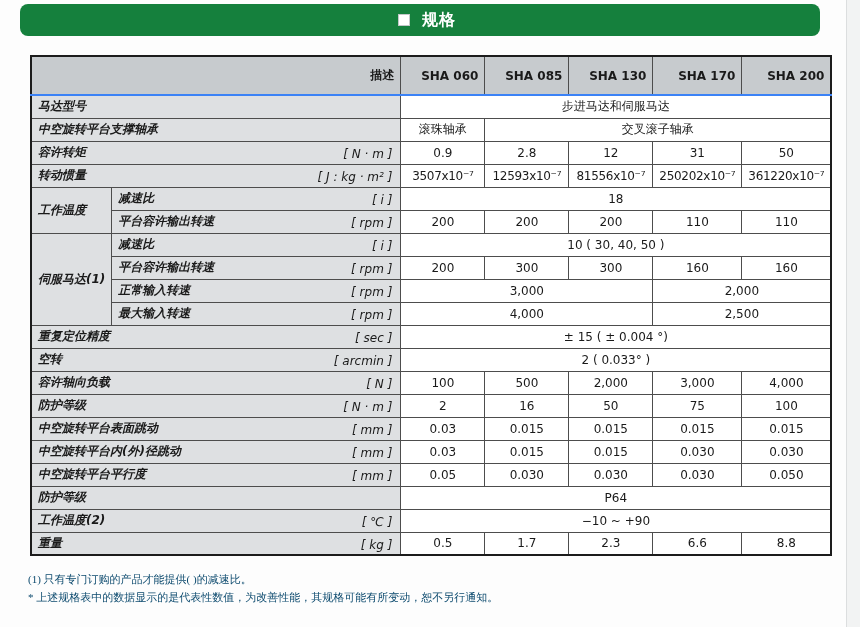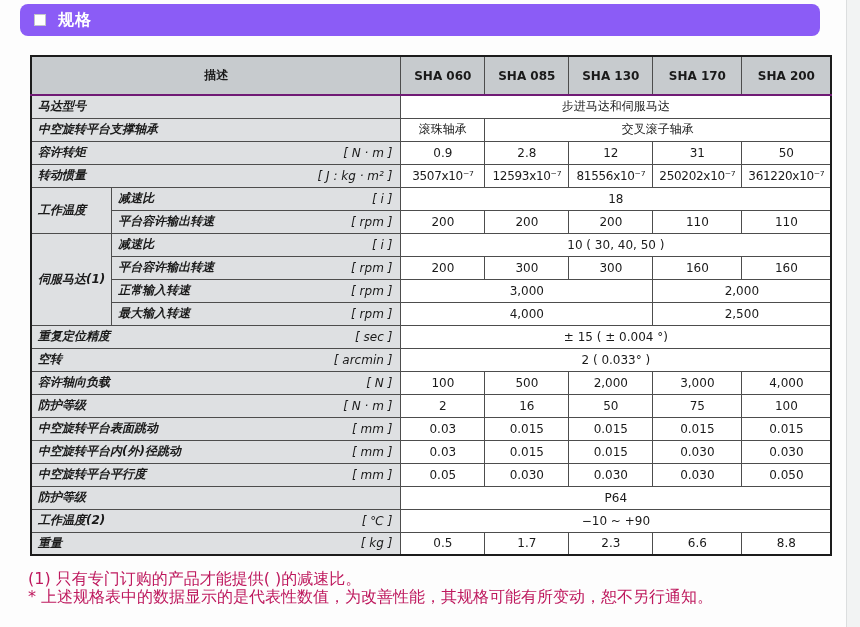--- a/index.html
+++ b/index.html
@@ -11,22 +11,22 @@
     overflow: hidden;
   }
   .page { position: relative; width: 860px; height: 627px; background: #fdfdfd; }
   .right-strip {
     position: absolute; top: 0; right: 0; width: 14px; height: 627px;
     background: #f2f3f3; border-left: 1px solid #dcdedf;
   }
   
   .title-bar {
     position: absolute; left: 20px; top: 4px; width: 800px; height: 32px;
-    background: #8b5cf6; border-radius: 8px;
-    display: flex; align-items: center; padding-left: 14px;
+    background: #15803d; border-radius: 8px;
+    display: flex; align-items: center; padding-left: 14px; justify-content: center;
   }
   .bullet {
     width: 12px; height: 12px; background: #ffffff;
     border: 1px solid #c3c7c9; display: inline-block;
   }
   .title-text {
     color: #ffffff; font-weight: bold; font-size: 16px; margin-left: 12px;
     letter-spacing: 1px;
   }
   
@@ -35,31 +35,31 @@
     border-collapse: collapse; table-layout: fixed;
     border: 2px solid #1c1c1c;
   }
   table.spec th, table.spec td {
     border: 1px solid #4d4d4d;
     font-size: 12px; height: 23px; padding: 0 6px;
     overflow: hidden; white-space: nowrap;
   }
   table.spec thead th {
     background: #c7cbce; font-weight: bold; height: 39px;
-    border-bottom: 2px solid #701a75; text-align: center;
+    border-bottom: 2px solid #3b82f6; text-align: right;
   }
   td.lbl { background: #dee0e2; font-weight: bold; text-align: left; font-style: italic; }
   td.val { background: #ffffff; text-align: center; font-weight: normal; }
   td.sm  { font-size: 10.5px; letter-spacing: -0.3px; padding: 0 2px; }
-  .lr { display: flex; justify-content: space-between; align-items: center; }
+  .lr { display: flex; justify-content: space-between; align-items: flex-end; }
   .unit { font-weight: normal; padding-right: 2px; }
   
   .footnotes {
     position: absolute; left: 28px; top: 570px; width: 820px;
-    font-size: 16px; line-height: 18px; color: #be185d;
+    font-size: 11px; line-height: 18px; color: #0c4a6e; font-family: Liberation Serif, serif;
   }
 </style>
 </head>
 <body>
 
 <div class="page">
   <div class="right-strip"></div>
 
   <div class="title-bar">
     <span class="bullet"></span>

